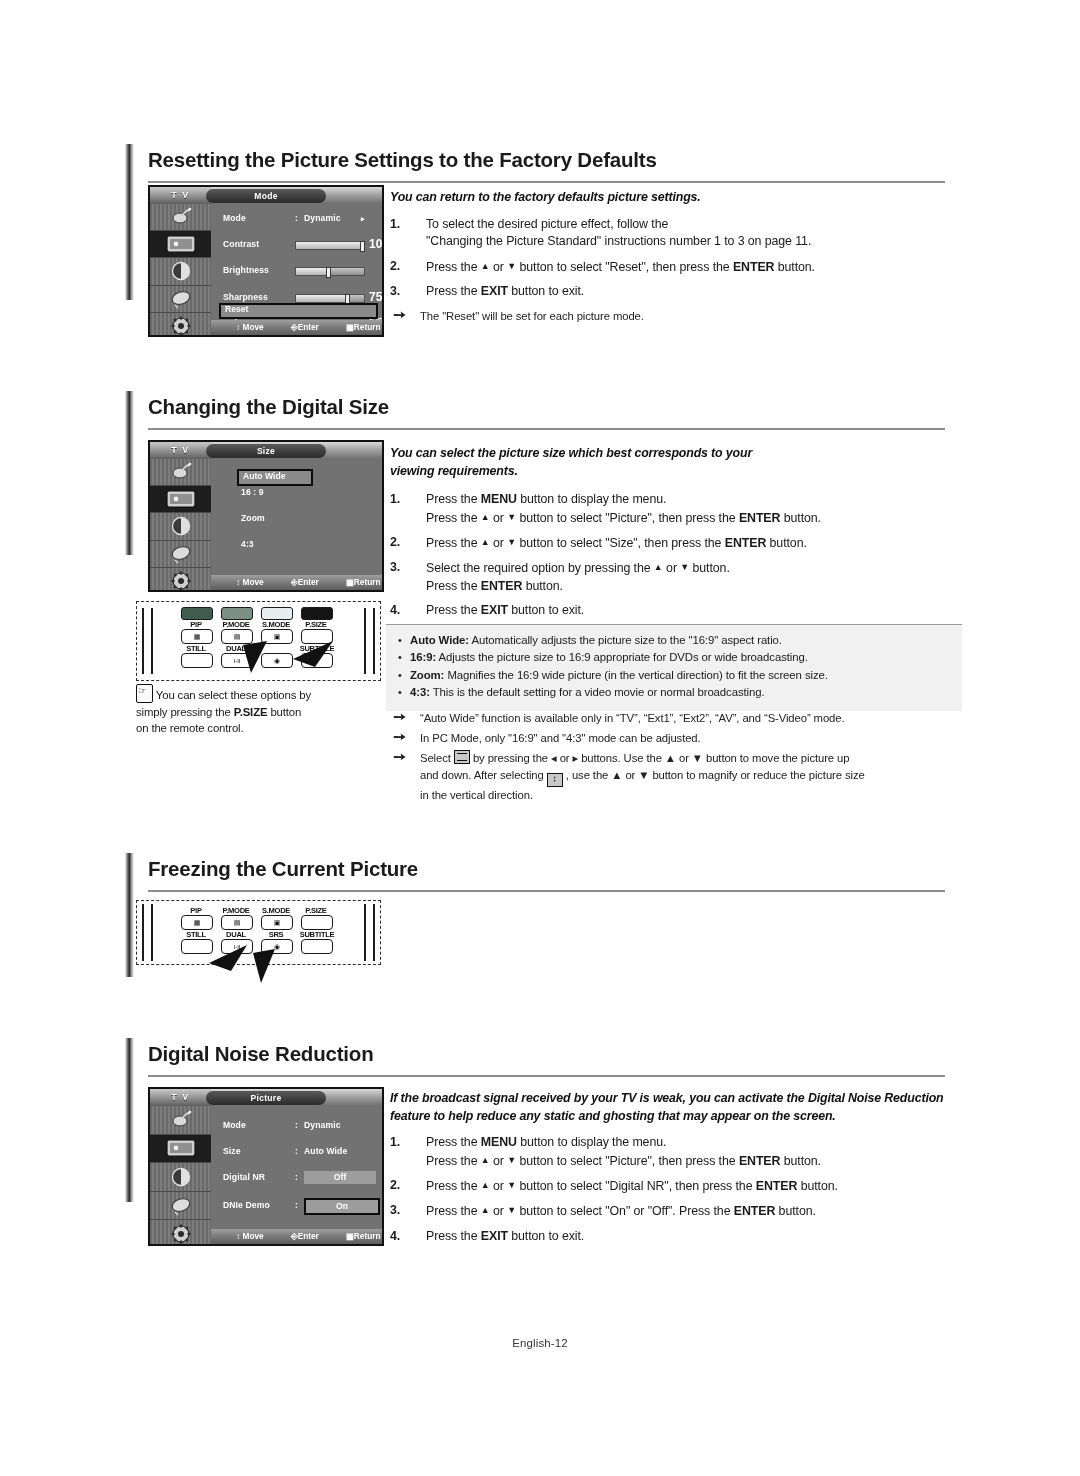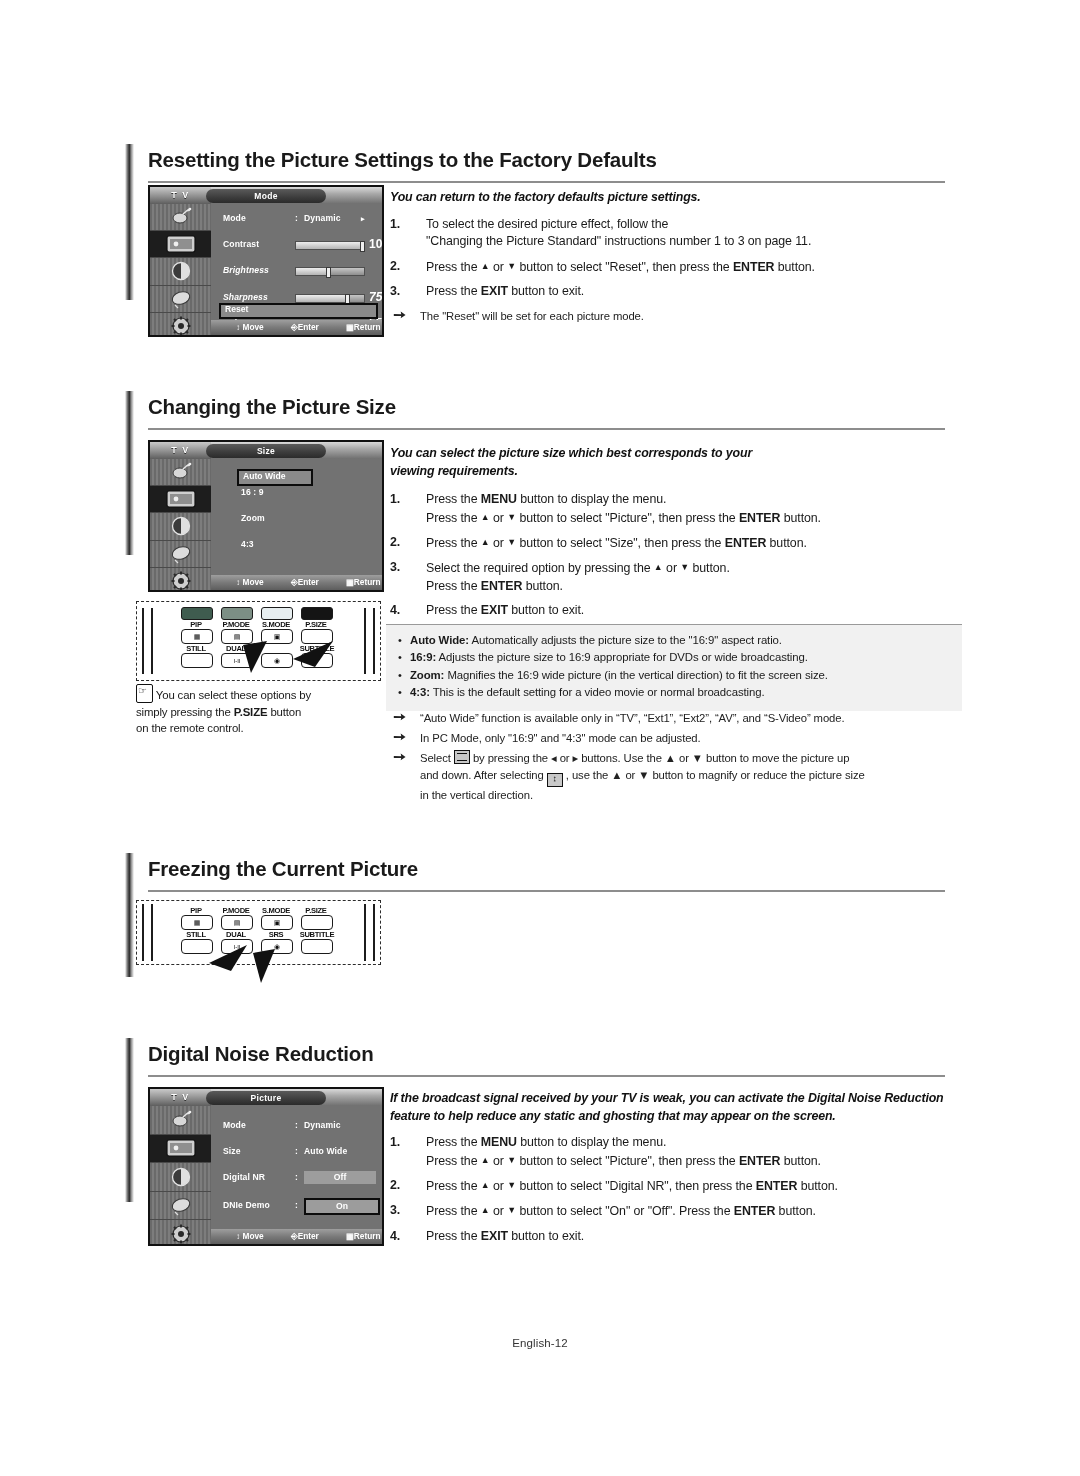--- a/index.html
+++ b/index.html
@@ -199,30 +199,30 @@
 
         <div class="row" style="top:21px;">
           <span class="lbl" style="left:12px;">Contrast</span>
           <span class="bar" style="left:84px;width:68px;">
               <span class="barfill" style="width:66px;"></span>
               <span class="knob" style="left:64px;"></span>
             </span>
           <span class="numv" style="left:158px;top:0;">100</span>
         </div>
 
-        <div class="row" style="top:34px;font-style:italic;">
+        <div class="row" style="top:34px;">
           <span class="lbl" style="left:12px;">Brightness</span>
           <span class="bar" style="left:84px;width:68px;">
               <span class="barfill" style="width:31px;"></span>
               <span class="knob" style="left:30px;"></span>
             </span>
           <span class="numv" style="left:158px;top:0;margin-left:37px;">50</span>
         </div>
 
-        <div class="row" style="top:47px;font-style:italic;">
+        <div class="row" style="top:47px;">
           <span class="lbl" style="left:12px;">Sharpness</span>
           <span class="bar" style="left:84px;width:68px;">
               <span class="barfill" style="width:50px;"></span>
               <span class="knob" style="left:49px;"></span>
             </span>
           <span class="numv" style="left:158px;top:0;">75</span>
         </div>
 
         <div class="row" style="top:60px;">
           <span class="lbl" style="left:12px;">Colour</span>
@@ -267,21 +267,21 @@
       <div class="note">
         <span class="ar">➙</span>
         <span>The "Reset" will be set for each picture mode.</span>
       </div>
     </div>
   </div>
 
   <div class="section" style="left:125px;top:395px;width:820px;">
     <div class="heading-wrap">
       <div class="head-bar"></div>
-      <div class="head-title">Changing the Picture Size</div>
+      <div class="head-title">Changing the Digital Size</div>
       <div class="head-rule" style="width:797px;"></div>
     </div>
   </div>
   <div class="side-bar" style="left:125px;top:437px;height:118px;"></div>
 
   <div class="osd" style="left:148px;top:440px;width:232px;height:148px;">
     <div class="osd-top">
       <div class="osd-tv">T V</div>
       <div class="osd-pill">Size</div>
     </div>

